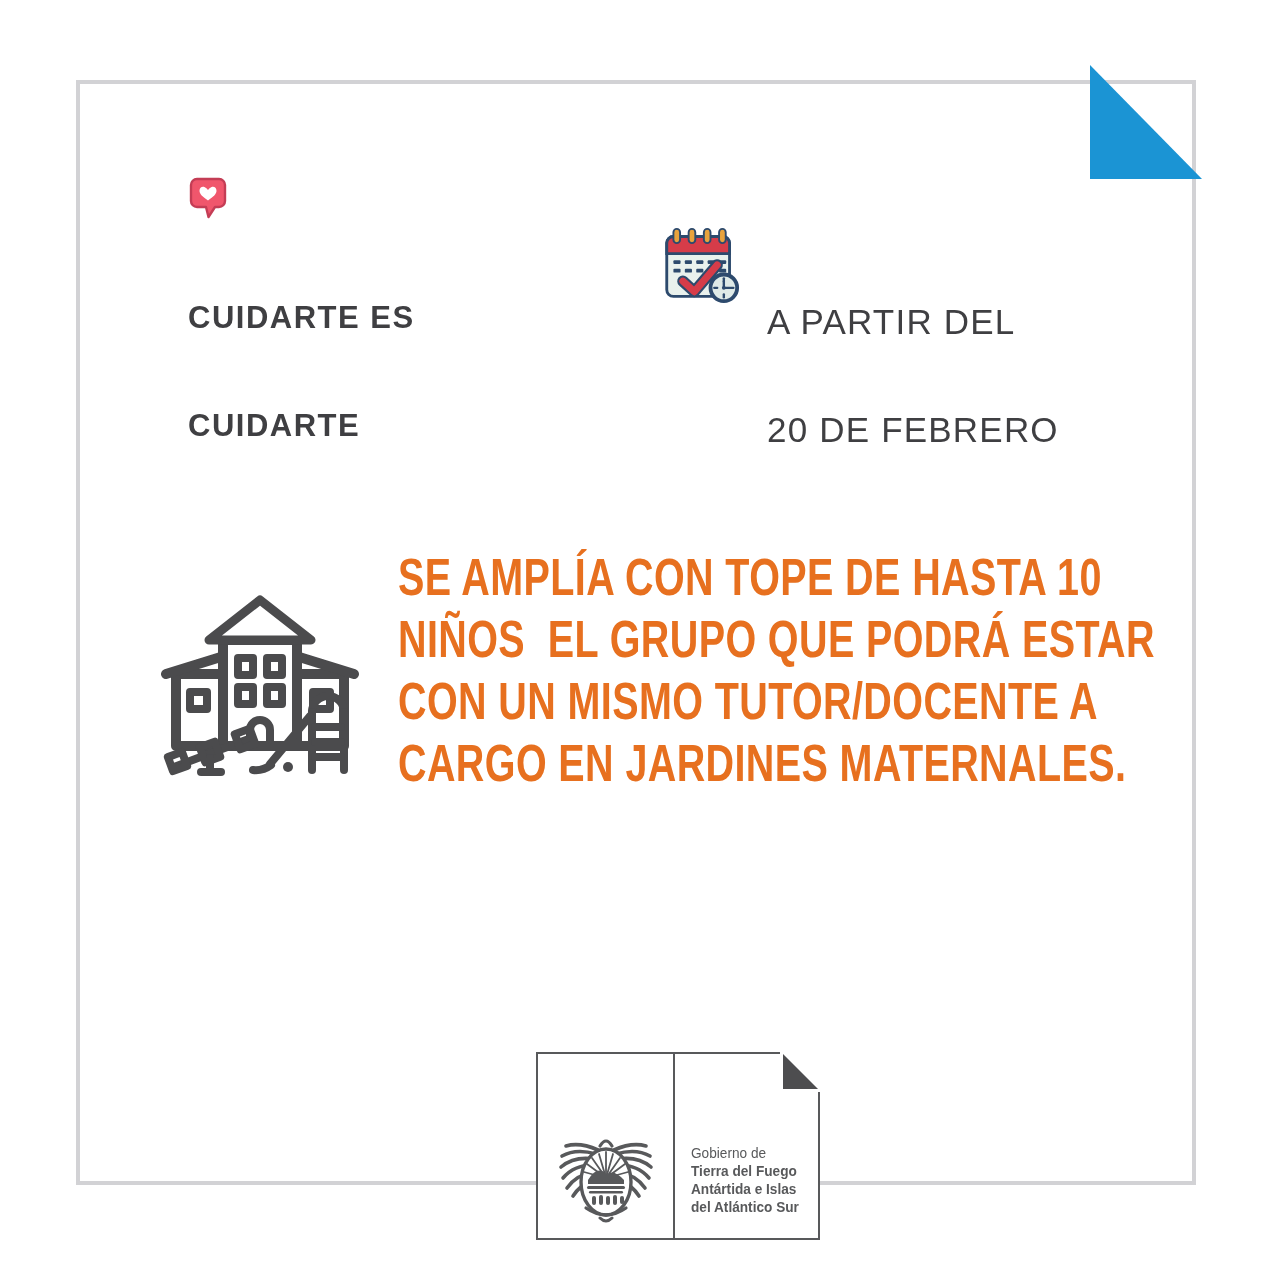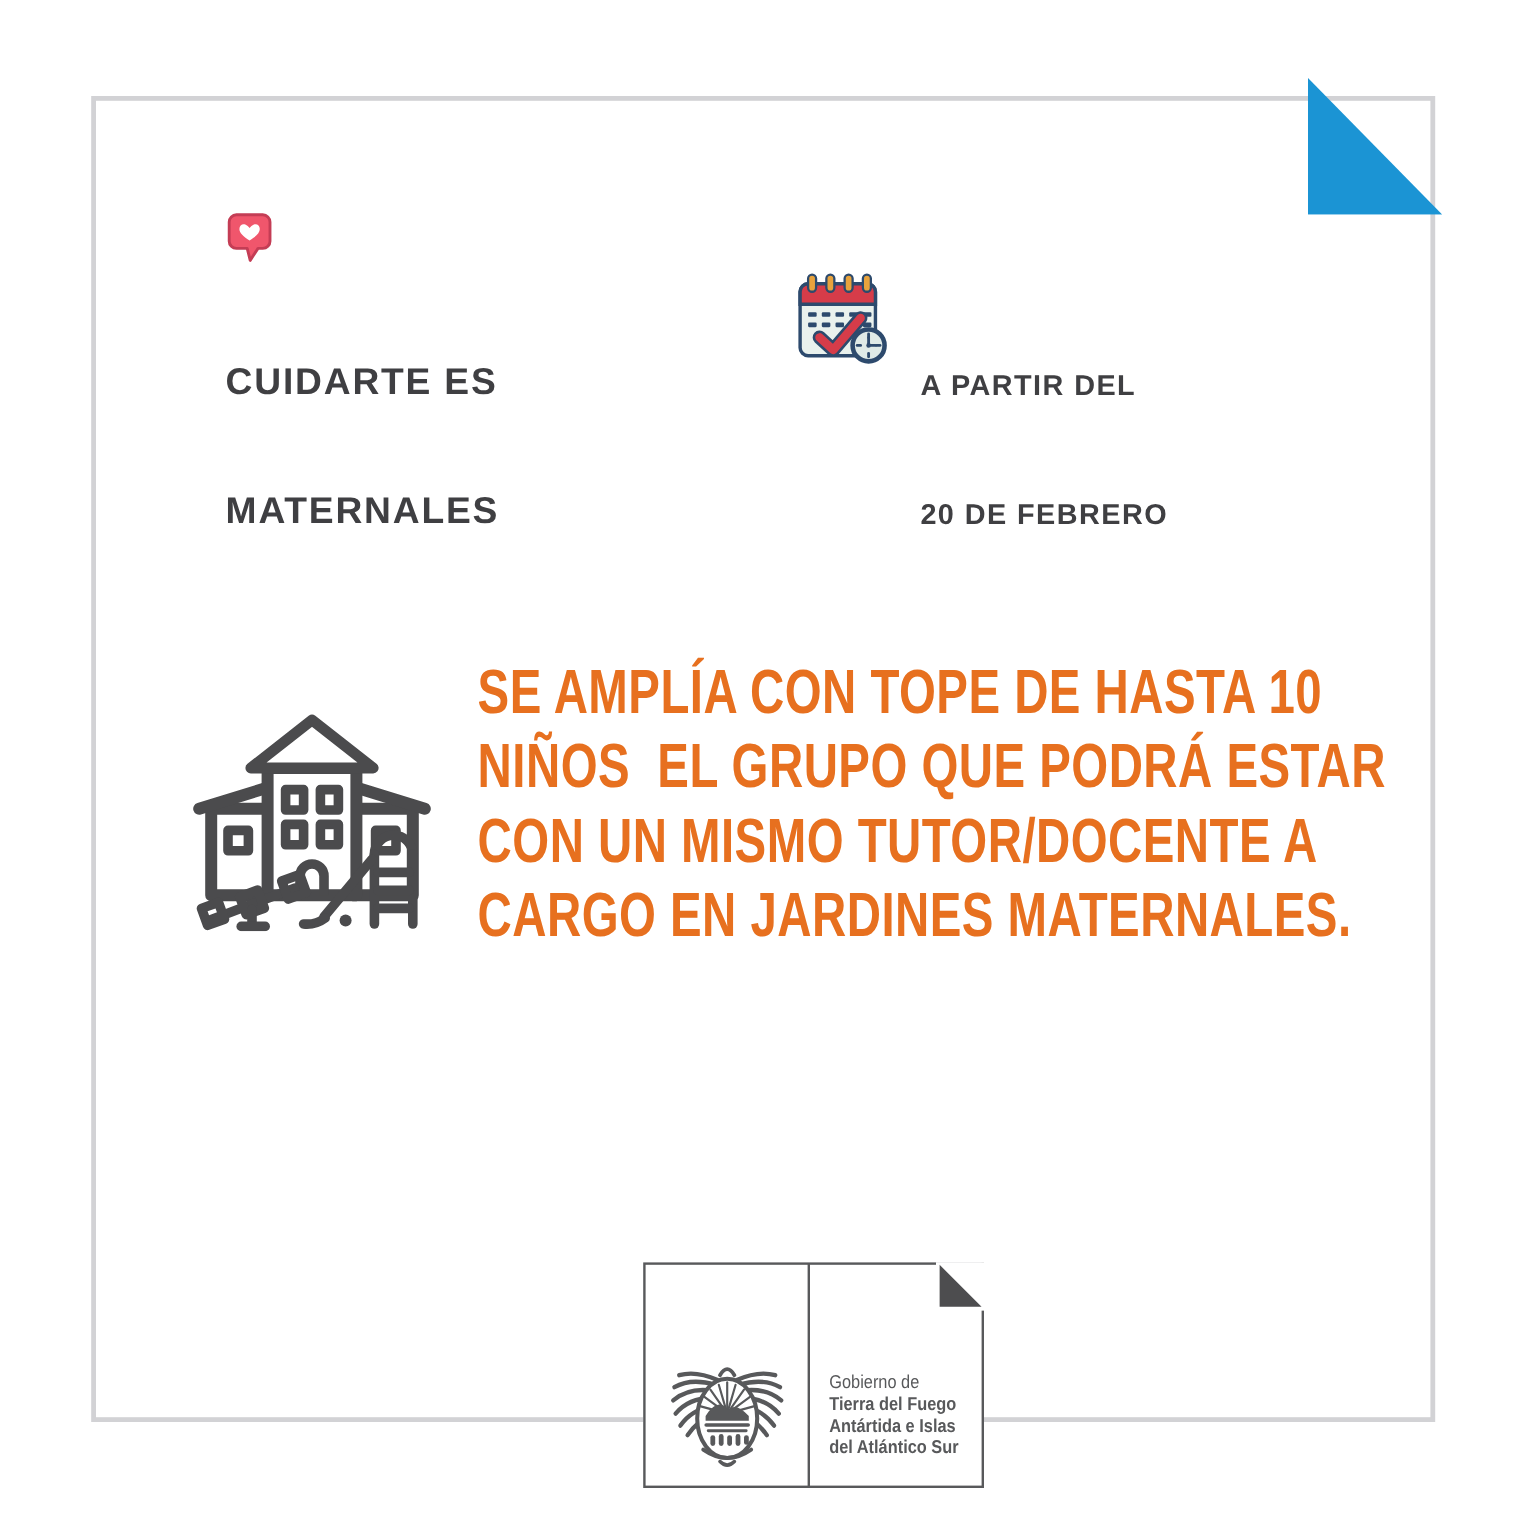--- a/index.html
+++ b/index.html
@@ -41,22 +41,22 @@
     color: #3f3f42;
     white-space: pre;
   }
 
   
   .schedule { position: absolute; left: 661px; top: 226px; display: flex; align-items: flex-start; z-index: 2; }
   .schedule .icon-wrap { width: 80px; height: 78px; }
   .schedule-text {
     margin-left: 26px;
     margin-top: 6px;
-    font-size: 24px;
-    font-weight: 700;
+    font-size: 35px;
+    font-weight: 400;
     letter-spacing: 1.2px;
     line-height: 36px;
     color: #3f3f42;
     white-space: pre;
   }
 
   
   .school-icon-wrap { position: absolute; left: 160px; top: 586px; width: 200px; height: 190px; z-index: 2; }
   .headline { position: absolute; left: 398px; top: 546px; z-index: 2; }
   .headline .hl-line {
@@ -125,21 +125,21 @@
 
   <div class="campaign">
     <div class="icon-wrap">
       <svg width="40" height="50" viewBox="0 0 40 50">
         <path d="M9 3 H31 a6 6 0 0 1 6 6 V25 a6 6 0 0 1 -6 6 H27 L20.5 41 L18 31 H9 a6 6 0 0 1 -6 -6 V9 a6 6 0 0 1 6 -6 Z" fill="#f0566c" stroke="#c43d55" stroke-width="2.4" stroke-linejoin="round"></path>
         <path d="M20 24.5 C14.5 20.8 11.5 18 11.5 14.8 C11.5 11.8 14 10.2 16.4 11.1 C17.9 11.7 19.1 12.7 20 14 C20.9 12.7 22.1 11.7 23.6 11.1 C26 10.2 28.5 11.8 28.5 14.8 C28.5 18 25.5 20.8 20 24.5 Z" fill="#ffffff"></path>
       </svg>
     </div>
     <div class="campaign-title">
       <div>CUIDARTE ES</div>
-      <div>MATERNALES</div>
+      <div>CUIDARTE</div>
     </div>
   </div>
 
   <div class="schedule">
     <div class="icon-wrap">
       <svg width="80" height="78" viewBox="0 0 84 82">
         <rect x="6" y="11" width="66" height="63" rx="7" fill="#e9f1ed" stroke="#2d4a6d" stroke-width="3"></rect>
         <path d="M6 29 V18 a7 7 0 0 1 7 -7 H65 a7 7 0 0 1 7 7 V29 Z" fill="#d63c49" stroke="#2d4a6d" stroke-width="3"></path>
         <g fill="#e8a33d" stroke="#2d4a6d" stroke-width="2">
           <rect x="13" y="3" width="7" height="15" rx="3.5"></rect>

